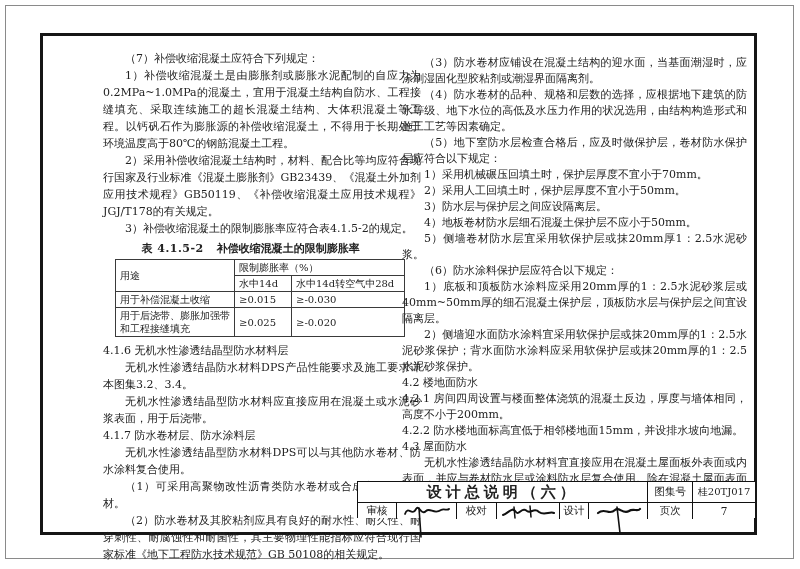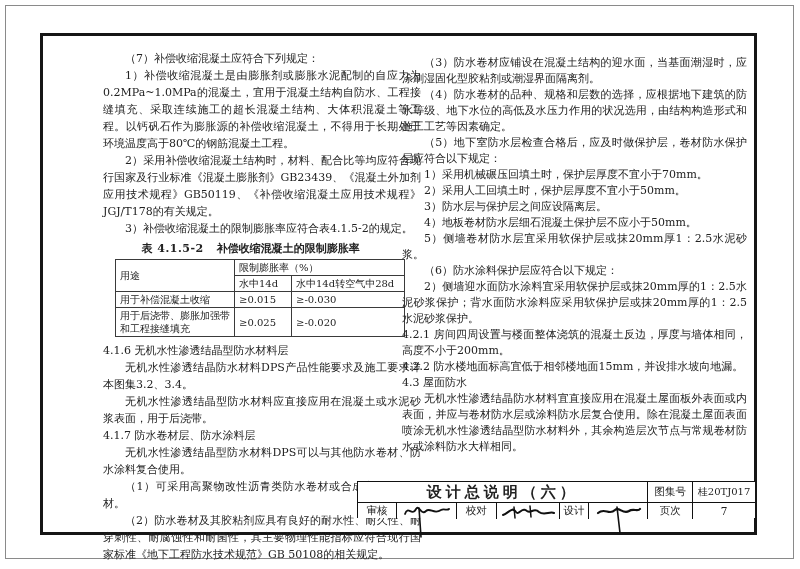--- a/index.html
+++ b/index.html
@@ -104,21 +104,23 @@
 <div class="col col-right">
   <p class="indent">（3）防水卷材应铺设在混凝土结构的迎水面，当基面潮湿时，应涂刷湿固化型胶粘剂或潮湿界面隔离剂。</p>
   <p class="indent">（4）防水卷材的品种、规格和层数的选择，应根据地下建筑的防水等级、地下水位的高低及水压力作用的状况选用，由结构构造形式和施工工艺等因素确定。</p>
   <p class="indent">（5）地下室防水层检查合格后，应及时做保护层，卷材防水保护层应符合以下规定：</p>
   <p class="indent">1）采用机械碾压回填土时，保护层厚度不宜小于70mm。</p>
   <p class="indent">2）采用人工回填土时，保护层厚度不宜小于50mm。</p>
   <p class="indent">3）防水层与保护层之间应设隔离层。</p>
   <p class="indent">4）地板卷材防水层细石混凝土保护层不应小于50mm。</p>
   <p class="indent">5）侧墙卷材防水层宜采用软保护层或抹20mm厚1：2.5水泥砂浆。</p>
   <p class="indent">（6）防水涂料保护层应符合以下规定：</p>
+  <p class="indent">1）底板和顶板防水涂料应采用20mm厚的1：2.5水泥砂浆层或40mm~50mm厚的细石混凝土保护层，顶板防水层与保护层之间宜设隔离层。</p>
   <p class="indent">2）侧墙迎水面防水涂料宜采用软保护层或抹20mm厚的1：2.5水泥砂浆保护；背水面防水涂料应采用软保护层或抹20mm厚的1：2.5水泥砂浆保护。</p>
+  <p>4.2 楼地面防水</p>
   <p>4.2.1 房间四周设置与楼面整体浇筑的混凝土反边，厚度与墙体相同，高度不小于200mm。</p>
   <p>4.2.2 防水楼地面标高宜低于相邻楼地面15mm，并设排水坡向地漏。</p>
   <p>4.3 屋面防水</p>
   <p class="indent">无机水性渗透结晶防水材料宜直接应用在混凝土屋面板外表面或内表面，并应与卷材防水层或涂料防水层复合使用。除在混凝土屋面表面喷涂无机水性渗透结晶型防水材料外，其余构造层次节点与常规卷材防水或涂料防水大样相同。</p>
 </div>
 
 <div class="title-block">
   <div class="tb-row top">
     <div class="tb-cell tb-title">设计总说明（六）</div>
     <div class="tb-cell tb-atlas-label">图集号</div>

